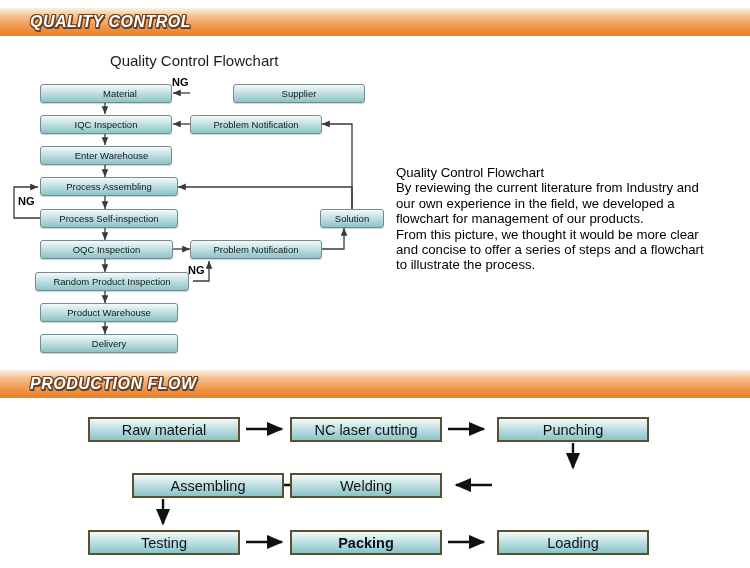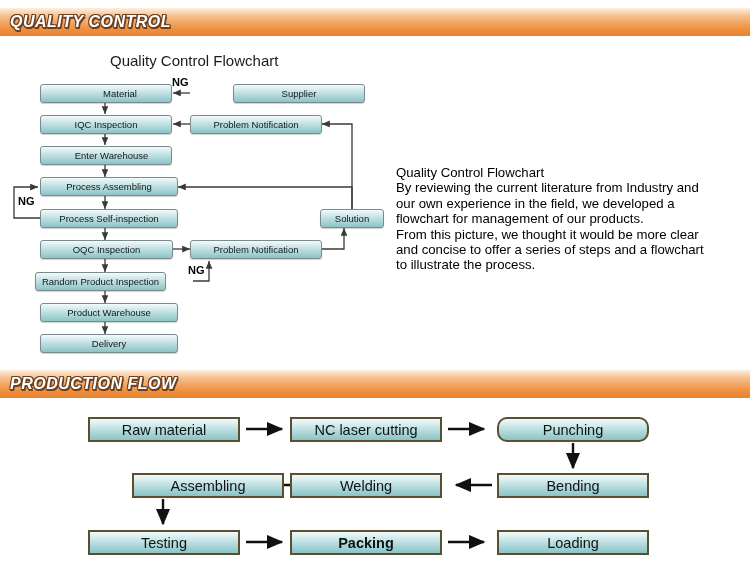--- a/index.html
+++ b/index.html
@@ -11,21 +11,21 @@
   .page{position:relative;width:750px;height:568px;}
 
   
   .banner{
     position:absolute;left:0;width:750px;height:28px;
     background:linear-gradient(to bottom,#fdf0e2 0%,#f6c08f 28%,#f09242 72%,#e8812b 100%);
     display:flex;align-items:center;
   }
   .banner-title{
     font-size:16px;font-weight:bold;font-style:italic;
-    color:#ffffff;letter-spacing:0.5px;margin-left:10px;
+    color:#ffffff;letter-spacing:0.5px;margin-left:30px;
     text-shadow:
        1.5px 1.5px 0 #6d4020,
       -1px -1px 0 #6d4020,
        1px -1px 0 #6d4020,
       -1px  1px 0 #6d4020,
        0px  1.5px 0 #6d4020,
        1.5px 0px 0 #6d4020;
   }
 
   
@@ -144,21 +144,21 @@
   </div>
 
   <div class="qc-box" style="left:40px;top:240px;width:133px;height:19px;">
     <span>OQC Inspection</span>
   </div>
 
   <div class="qc-box" style="left:190px;top:240px;width:132px;height:19px;">
     <span>Problem Notification</span>
   </div>
 
-  <div class="qc-box" style="left:35px;top:272px;width:131px;height:19px;">
+  <div class="qc-box" style="left:35px;top:272px;width:154px;height:19px;">
     <span>Random Product Inspection</span>
   </div>
 
   <div class="qc-box" style="left:40px;top:303px;width:138px;height:19px;">
     <span>Product Warehouse</span>
   </div>
 
   <div class="qc-box" style="left:40px;top:334px;width:138px;height:19px;">
     <span>Delivery</span>
   </div>
@@ -205,35 +205,32 @@
   </svg>
 
   <div class="pf-box" style="left:88px;top:417px;width:152px;height:25px;">
     <span>Raw material</span>
   </div>
 
   <div class="pf-box" style="left:290px;top:417px;width:152px;height:25px;">
     <span>NC laser cutting</span>
   </div>
 
-  <div class="pf-box" style="left:497px;top:417px;width:152px;height:25px;border-radius:10px;">
+  <div class="pf-box" style="left:497px;top:417px;width:152px;height:25px;">
     <span>Punching</span>
   </div>
 
   <div class="pf-box" style="left:88px;top:473px;width:152px;height:25px;margin-left:44px;">
     <span>Assembling</span>
   </div>
 
   <div class="pf-box" style="left:290px;top:473px;width:152px;height:25px;">
     <span>Welding</span>
   </div>
 
-  <div class="pf-box" style="left:497px;top:473px;width:152px;height:25px;">
-    <span>Bending</span>
-  </div>
 
   <div class="pf-box" style="left:88px;top:530px;width:152px;height:25px;">
     <span>Testing</span>
   </div>
 
   <div class="pf-box" style="left:290px;top:530px;width:152px;height:25px;font-weight:bold;">
     <span>Packing</span>
   </div>
 
   <div class="pf-box" style="left:497px;top:530px;width:152px;height:25px;">

